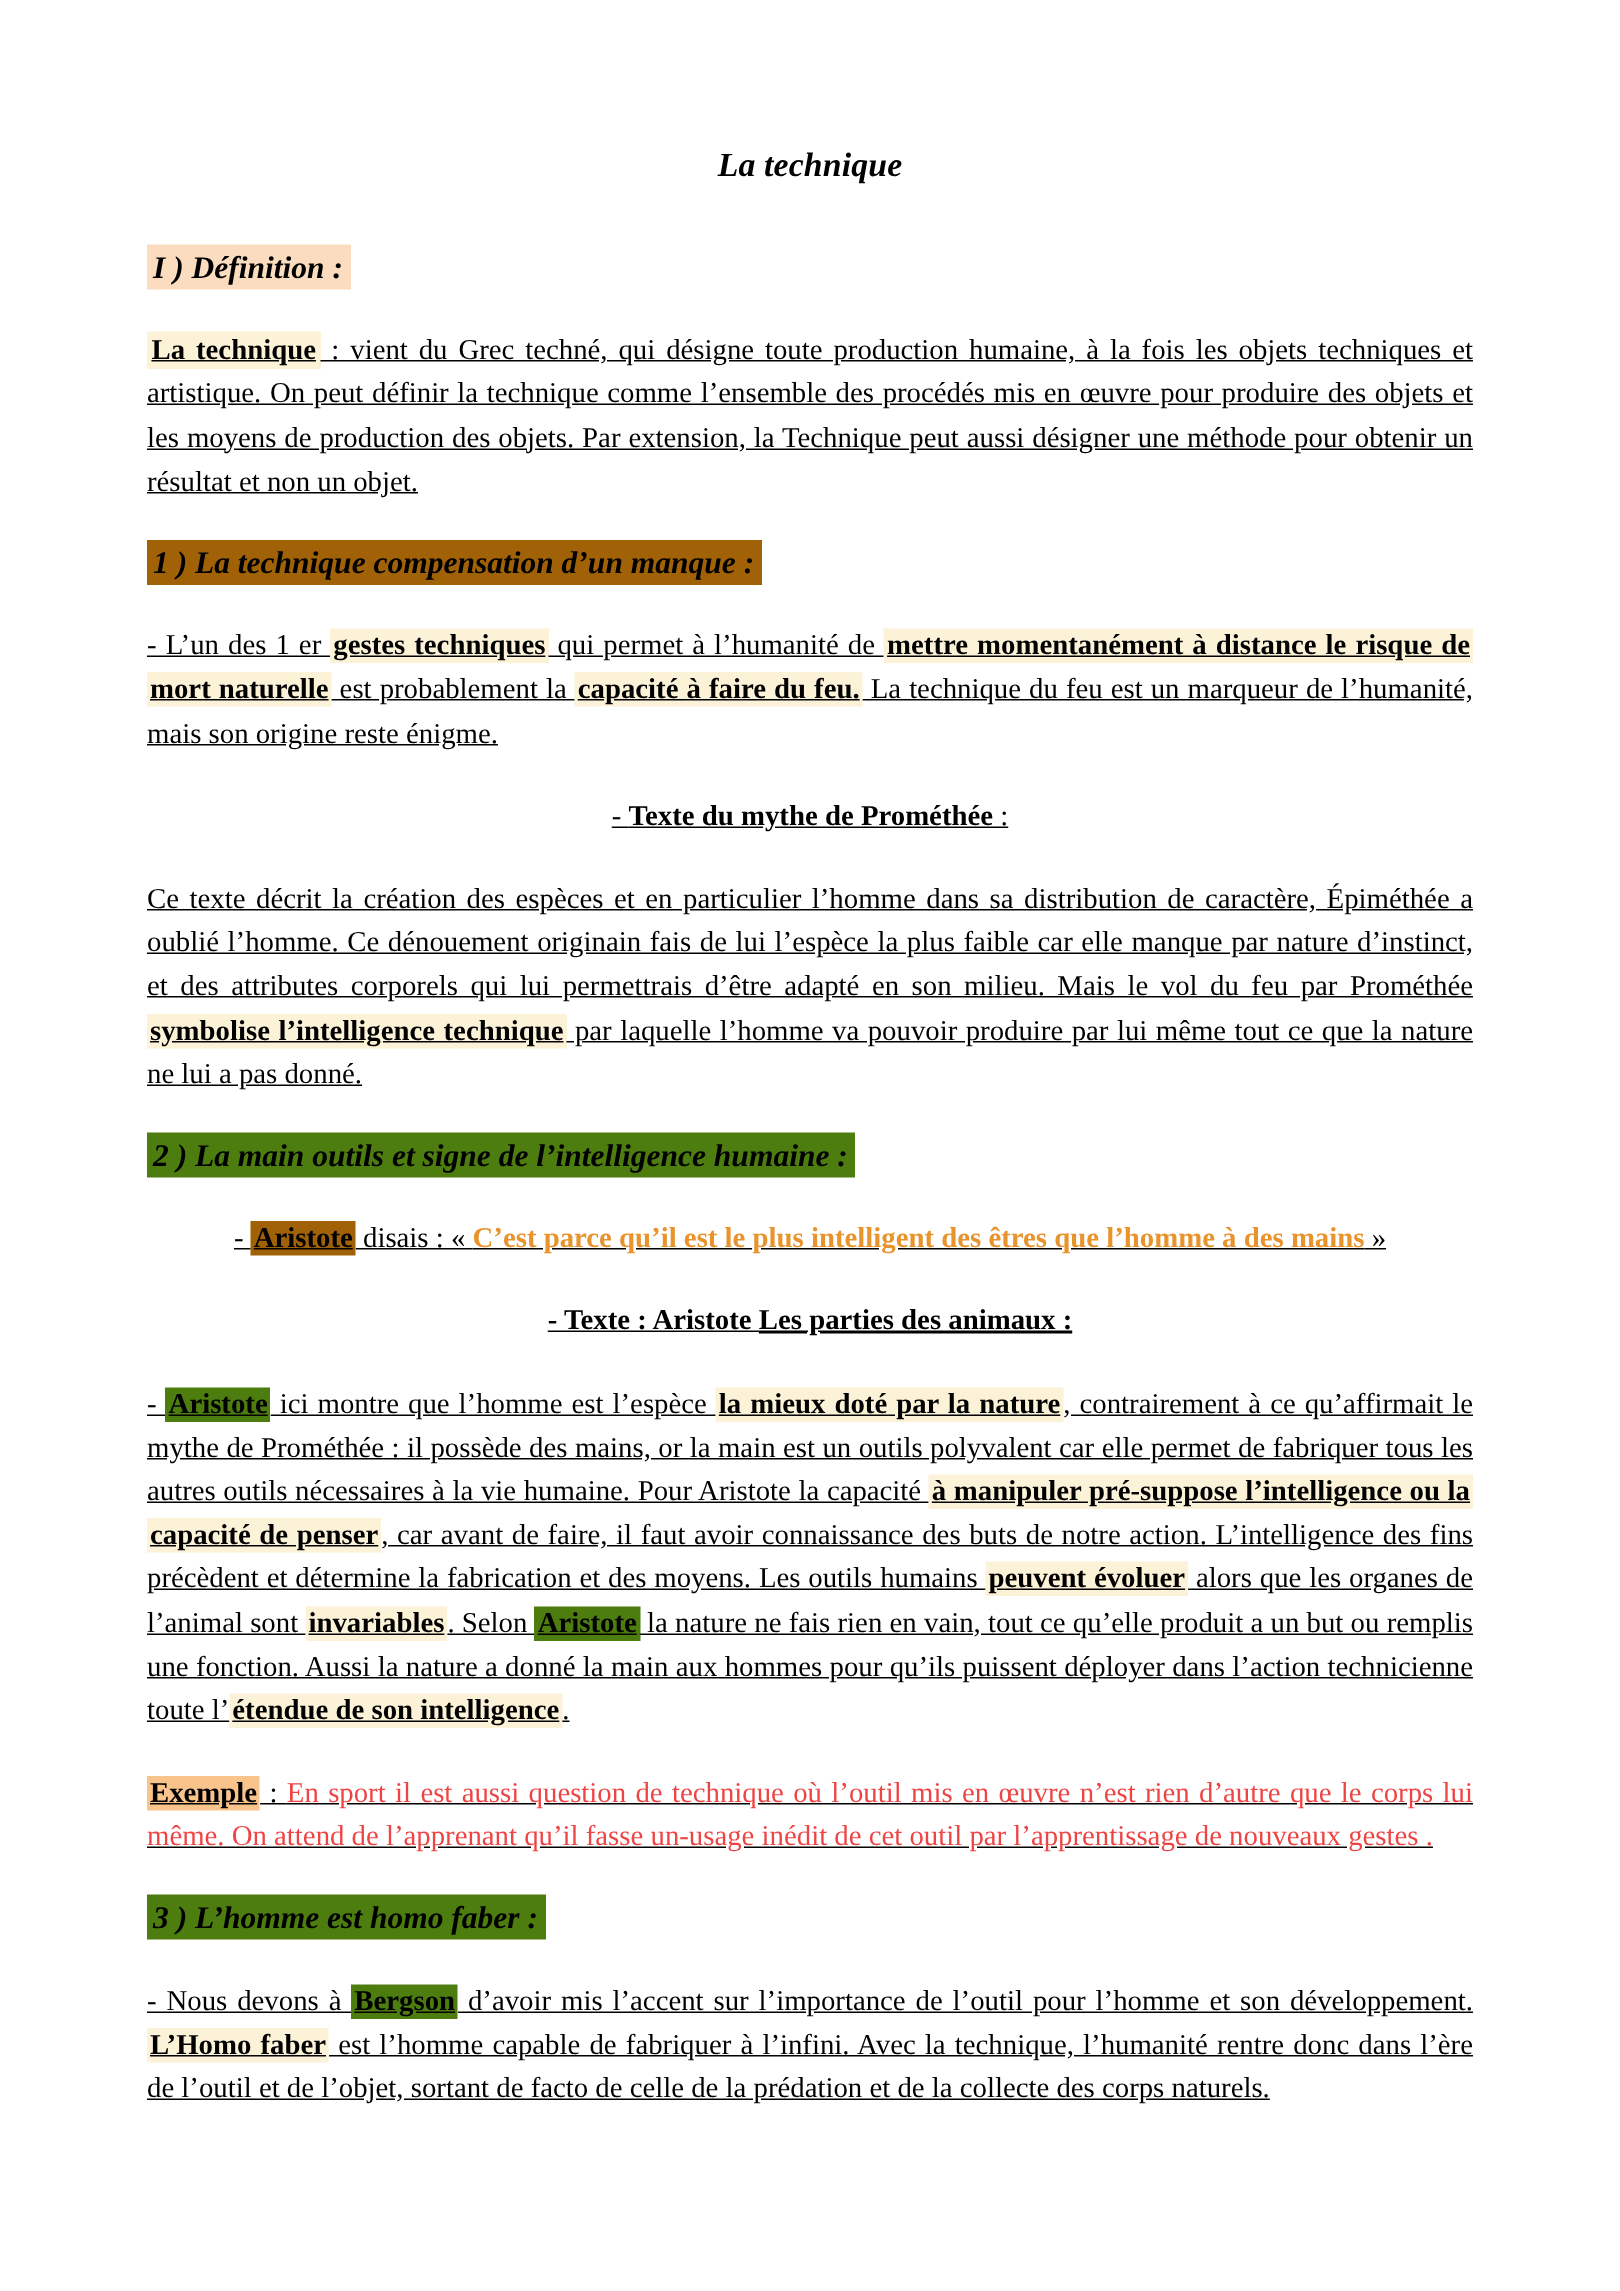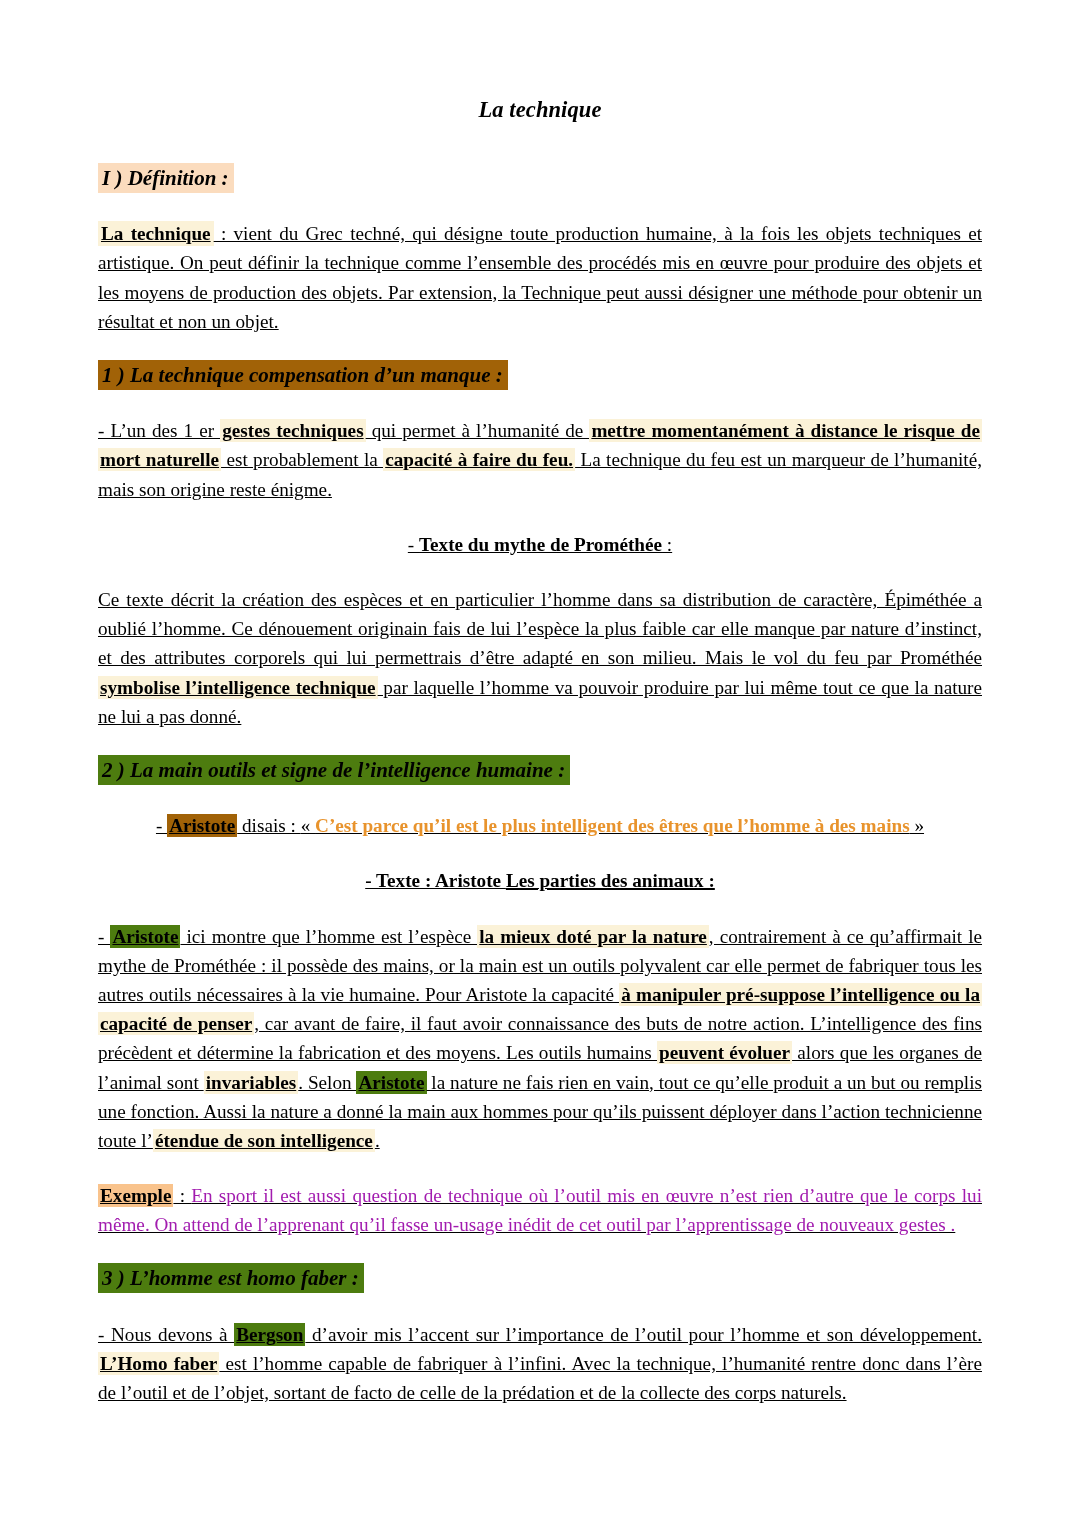--- a/index.html
+++ b/index.html
@@ -60,21 +60,21 @@
   .hl-peach   { background: #fbdcbe; }
   .hl-cream   { background: #fbf2d8; }
   .hl-yellow  { background: #a16207; }
   .hl-gold    { background: #4d7c0f; }
   .hl-apricot { background: #f9c38c; }
 
   .hl { box-decoration-break: clone; -webkit-box-decoration-break: clone; }
   .b  { font-weight: bold; }
   .u  { text-decoration: underline; text-underline-offset: 2px; }
   .quote-orange { color: #e8932c; font-weight: bold; }
-  .example-text { color: #a21caf; }
+  .example-text { color: #ef4444; }
   .guillemet { color: #000; }
 
   span.pad1 { padding: 2px 3px; }
   span.pad0 { padding: 1px 2px; }
 </style>
 </head>
 <body>
 
 <div id="page">
 

